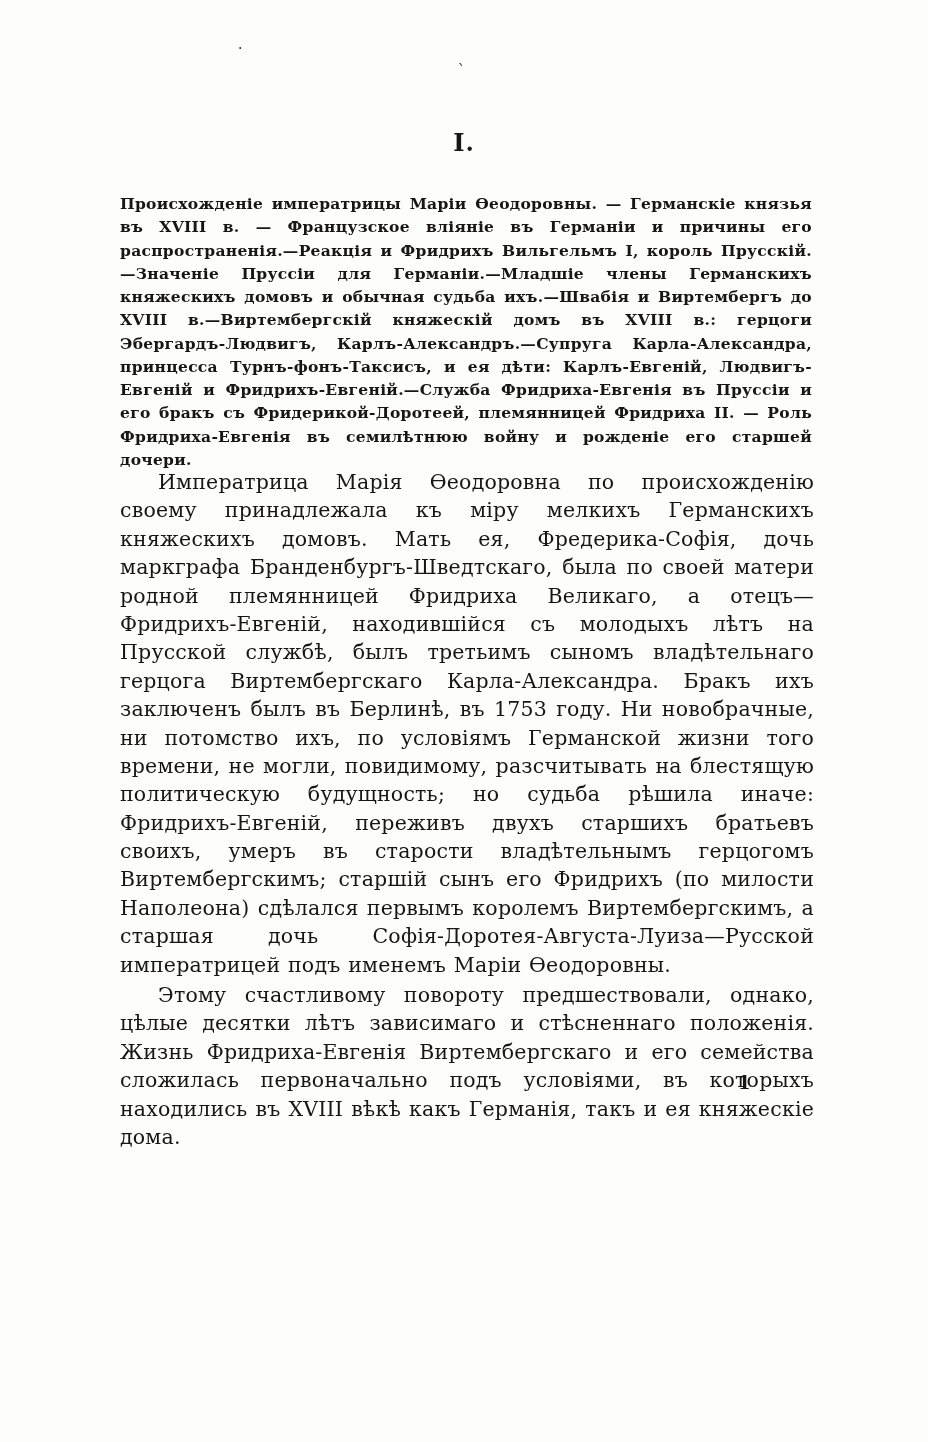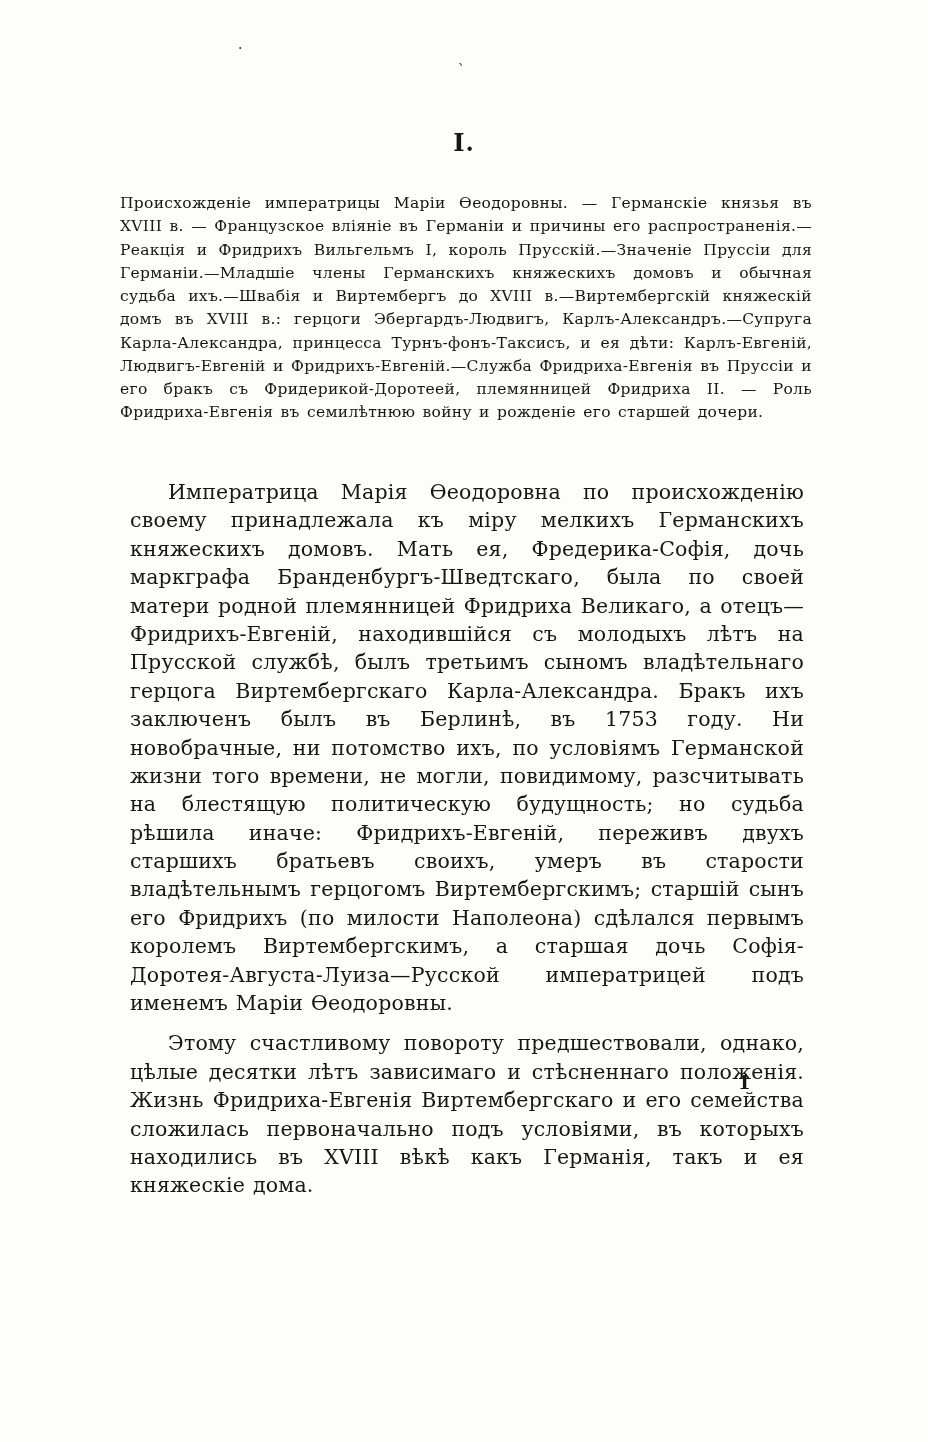--- a/index.html
+++ b/index.html
@@ -39,39 +39,39 @@
     font-size: 24px;
     font-weight: bold;
     letter-spacing: 1px;
   }
   .synopsis {
     position: absolute;
     top: 192px;
     left: 120px;
     width: 692px;
     font-size: 15.5px;
-    font-weight: normal;
+    font-weight: bold;
     line-height: 1.5;
     text-align: justify;
     letter-spacing: 0.3px;
     word-spacing: 2px;
   }
   .body-text {
     position: absolute;
     top: 466px;
     left: 118px;
     width: 698px;
     font-size: 20.5px;
     line-height: 1.385;
     text-align: justify;
     letter-spacing: 0.2px;
     word-spacing: 1px;
   }
   .body-text p {
-    margin: 12px;
+    margin: 2px;
     text-indent: 38px;
   }
   .page-number {
     position: absolute;
     top: 1072px;
     left: 738px;
     font-size: 18px;
     font-weight: bold;
   }
 </style>

